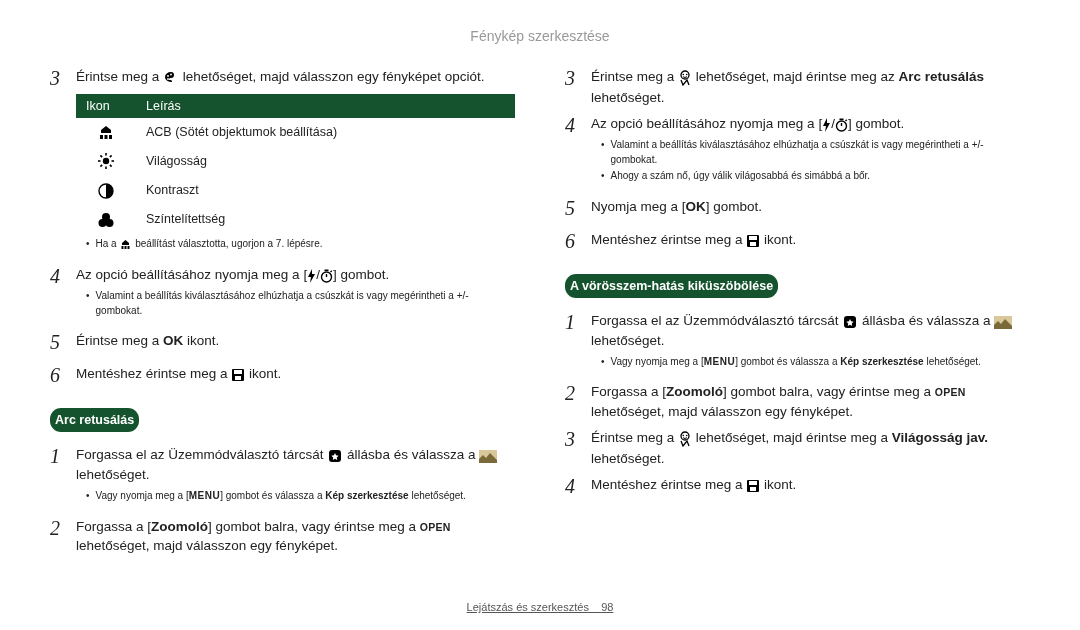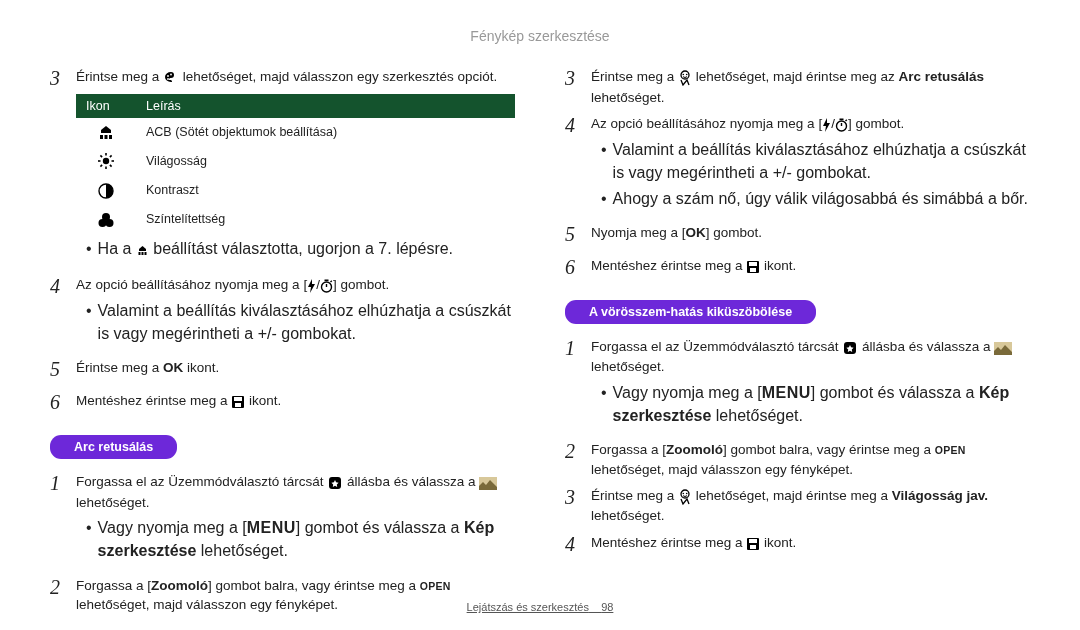--- a/index.html
+++ b/index.html
@@ -49,21 +49,21 @@
     padding-top: 3px;
   }
   .step-text {
     font-size: 13.5px;
   }
   .bullets {
     margin: 4px 0 6px 0;
   }
   .bullet {
     display: flex;
-    font-size: 16px;
+    font-size: 10px;
     margin: 2px 0 2px 0;
   }
   .bullet::before {
     content: "•";
     margin: 0 6px 0 10px;
   }
   .bold { font-weight: bold; }
   .tbl {
     width: 100%;
     border-collapse: collapse;
@@ -78,24 +78,24 @@
     padding: 3px 10px;
   }
   .tbl th:first-child { width: 60px; }
   .tbl td {
     padding: 5px 10px;
     border-bottom: 0;
   }
   .icon-cell { text-align: center; width:60px; }
   .badge {
     display: inline-block;
-    background: #6d28d9;
+    background: #14532d;
     color: #fff;
     border-radius: 11px;
-    padding: 3px 24px;
+    padding: 3px 5px;
     font-size: 12.5px;
     font-weight: bold;
     margin: 14px 0 10px 0;
   }
   .ico {
     display: inline-block;
     vertical-align: middle;
     text-align:center;
   }
   .small-caps {
@@ -134,21 +134,21 @@
         <div class="step-num">3</div>
         <div class="step-body">
           <div class="step-text">
             <span>Érintse meg a </span>
             <span class="ico"><svg width="16" height="14">
                   <path d="M8 1a6 5 0 1 0 0 10c2 0 1-2-1-2s-1-2 1-2 3-1 3-3-1-3-3-3z" fill="#000"></path>
                   <circle cx="5" cy="5" r="0.9" fill="#fff"></circle>
                   <circle cx="8" cy="3.5" r="0.9" fill="#fff"></circle>
                   <circle cx="5" cy="8" r="0.9" fill="#fff"></circle>
                 </svg></span>
-            <span> lehetőséget, majd válasszon egy szerkesztés opciót.</span>
+            <span> lehetőséget, majd válasszon egy fényképet opciót.</span>
           </div>
 
           <table class="tbl">
             <tbody>
                 <tr>
               <th>Ikon</th>
               <th>Leírás</th>
             </tr>
             <tr>
               <td class="icon-cell"><span class="ico"><svg width="18" height="16">

